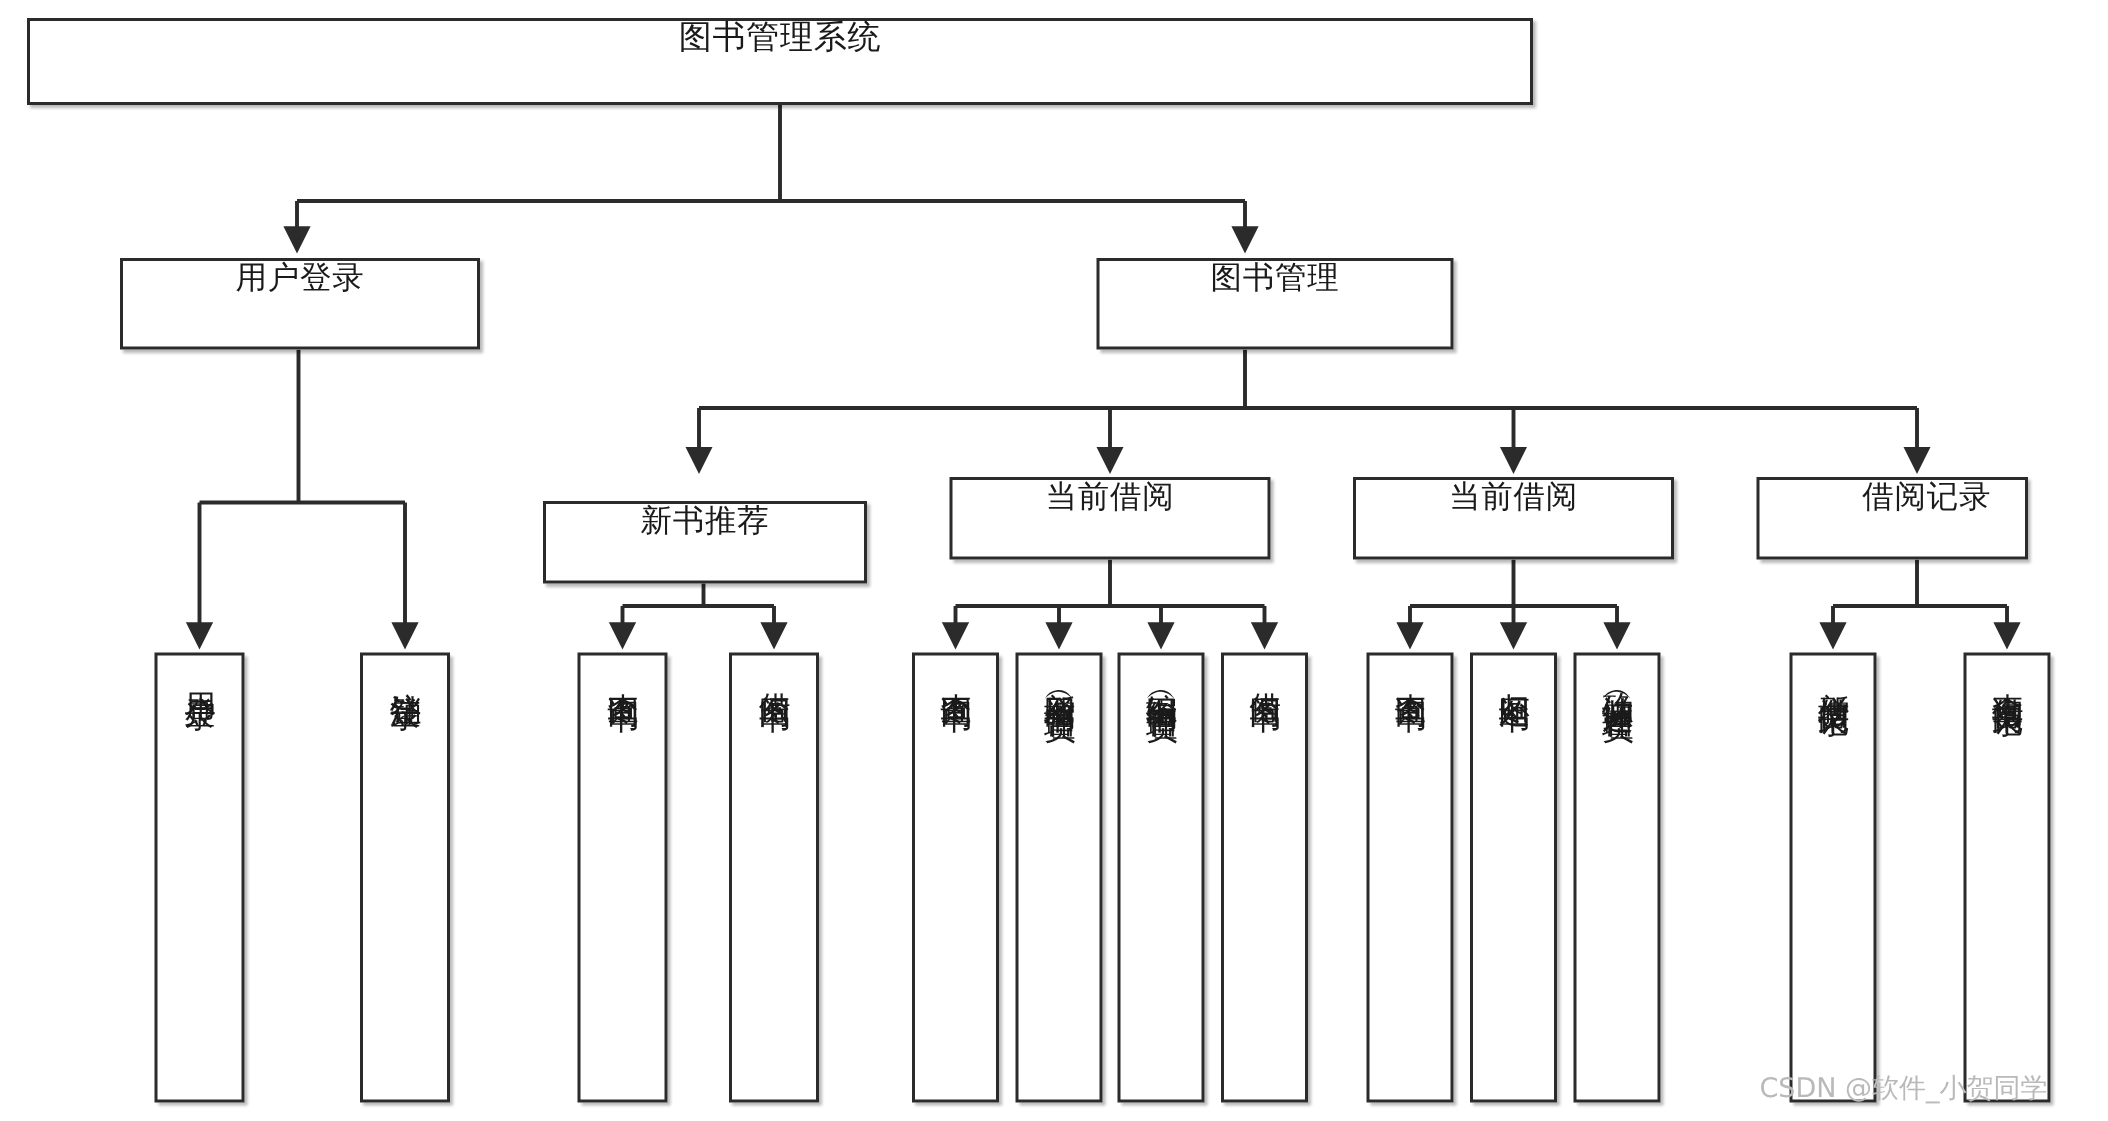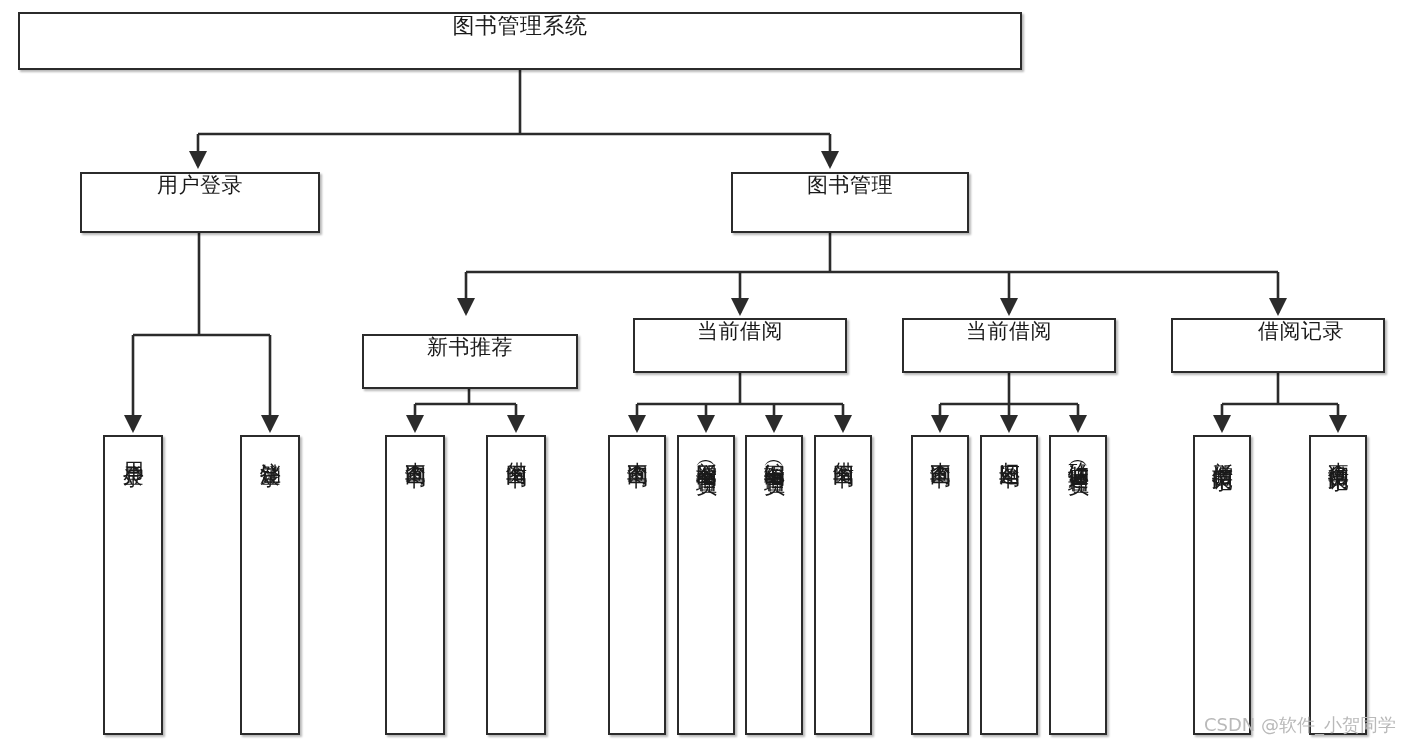--- a/index.html
+++ b/index.html
@@ -62,21 +62,21 @@
     writing-mode: vertical-rl;
     text-orientation: upright;
     font-size: 21px;
     letter-spacing: 2px;
     line-height: 1;
     white-space: nowrap;
     height: auto;
   }
   #watermark {
     position: absolute;
-    left: 1204px;
+    left: 1173px;
     top: 713px;
     font-size: 18px;
     color: #b9b9b9;
     white-space: nowrap;
     z-index: 5;
     font-family: "DejaVu Sans", "Liberation Sans", sans-serif;
   }
 </style>
 </head>
 <body>
@@ -146,21 +146,21 @@
 
   <div class="node horiz" style="left:362px; top:318px; width:216px; height:55px;margin-top:16px;">
     <span class="node-label">新书推荐</span>
   </div>
   <div class="node horiz" style="left:633px; top:318px; width:214px; height:55px;">
     <span class="node-label">当前借阅</span>
   </div>
   <div class="node horiz" style="left:902px; top:318px; width:214px; height:55px;">
     <span class="node-label">当前借阅</span>
   </div>
-  <div class="node horiz" style="left:1171px; top:318px; width:214px; height:55px;padding-left:46px;">
+  <div class="node horiz" style="left:1171px; top:318px; width:181px; height:55px;padding-left:46px;">
     <span class="node-label">借阅记录</span>
   </div>
 
   <div class="node vert" style="left:103px; top:435px; width:60px; height:300px;">
     <span class="node-label">用户登录</span>
   </div>
   <div class="node vert" style="left:240px; top:435px; width:60px; height:300px;">
     <span class="node-label">注销登录</span>
   </div>
 

